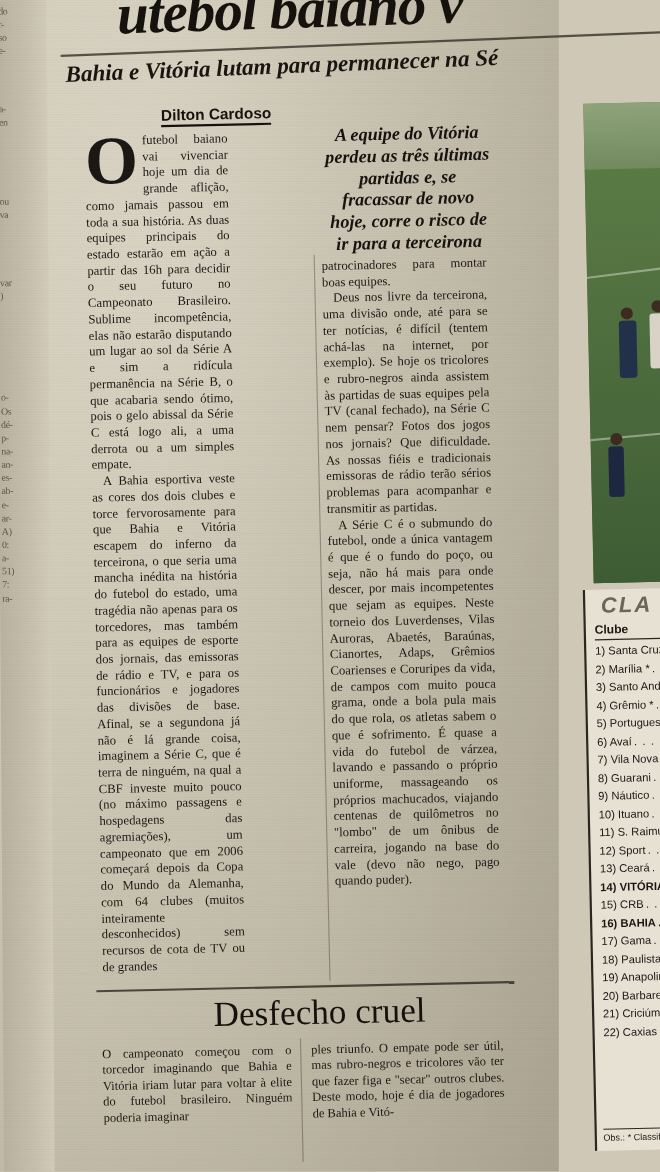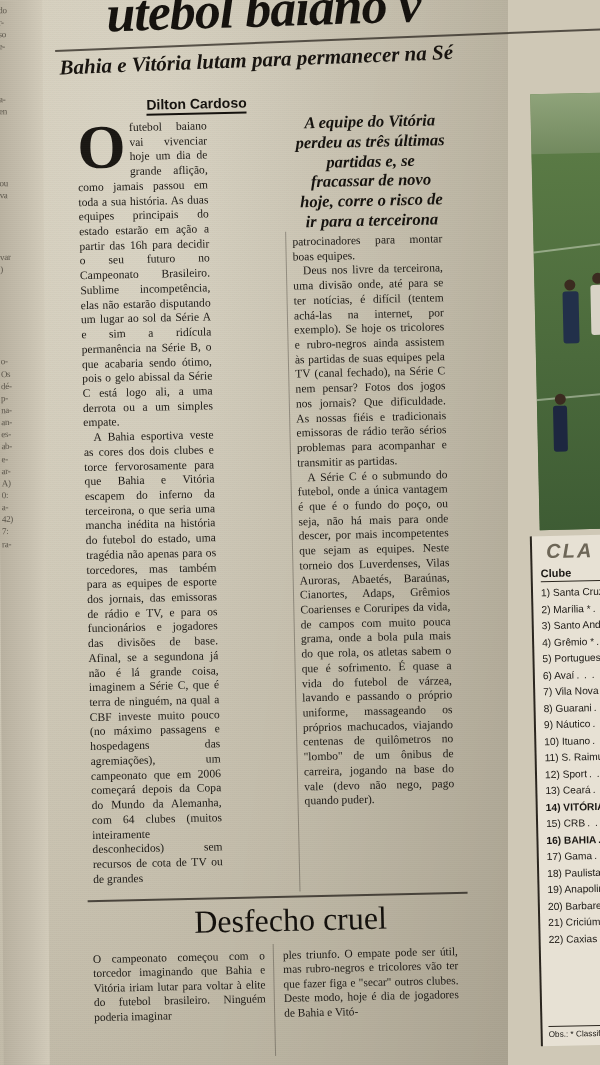--- a/index.html
+++ b/index.html
@@ -182,21 +182,21 @@
     <div>p-</div>
     <div>na-</div>
     <div>an-</div>
     <div>es-</div>
     <div>ab-</div>
     <div>e-</div>
     <div>ar-</div>
     <div>A)</div>
     <div>0:</div>
     <div>a-</div>
-    <div>42)</div>
+    <div>51)</div>
     <div>7:</div>
     <div>ra-</div>
   </div>
 
   <div class="page-skew">
 
     <div class="masthead">utebol baiano v</div>
     <div class="rule-top"></div>
     <div class="deck">Bahia e Vitória lutam para permanecer na Sé</div>
     <div class="byline">Dilton Cardoso</div>

